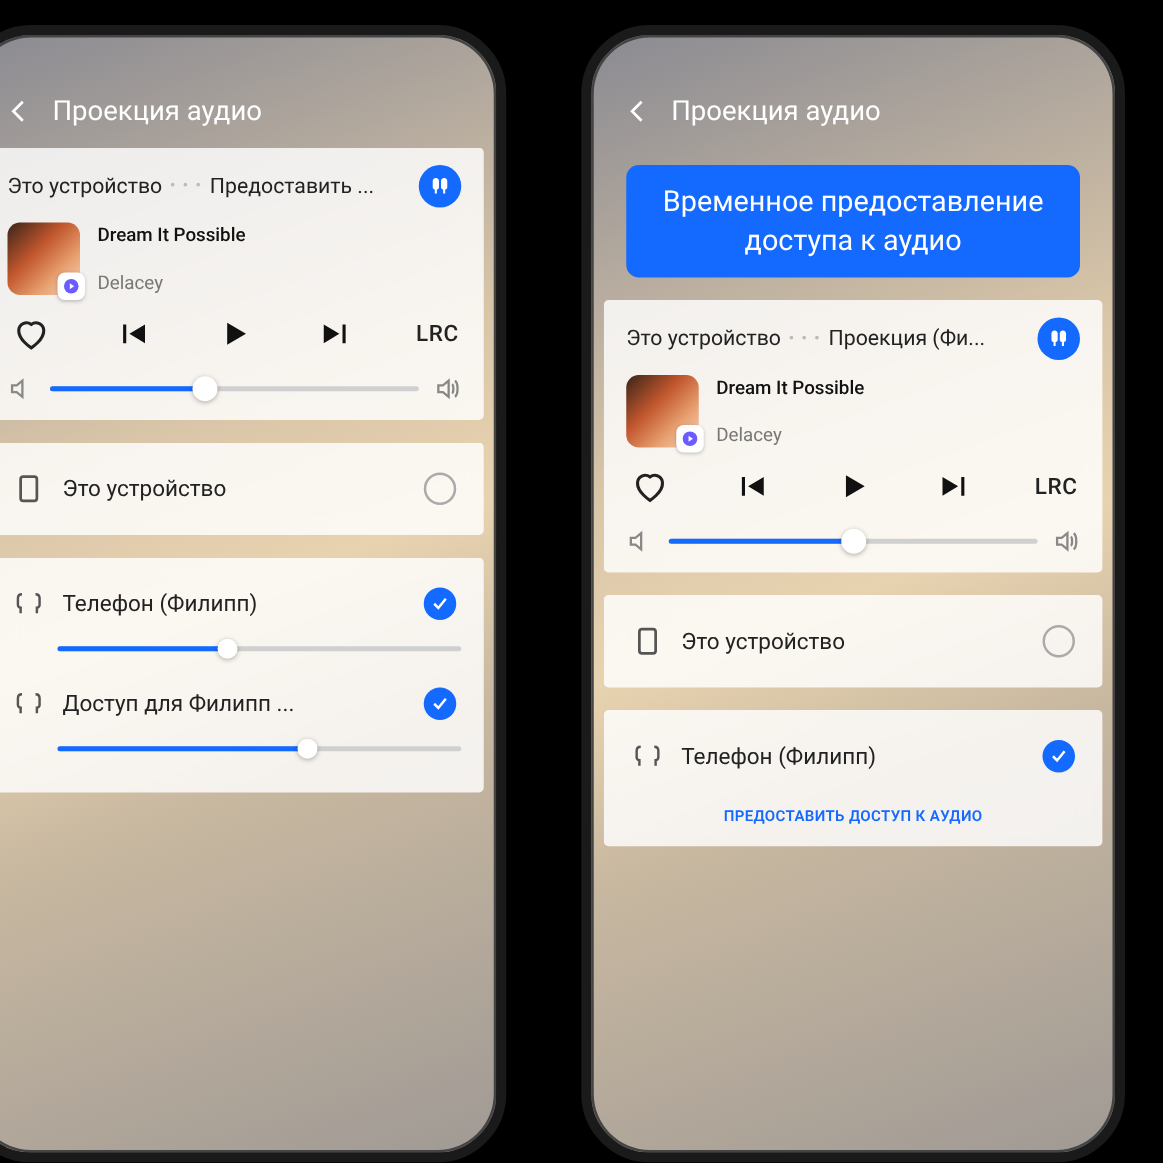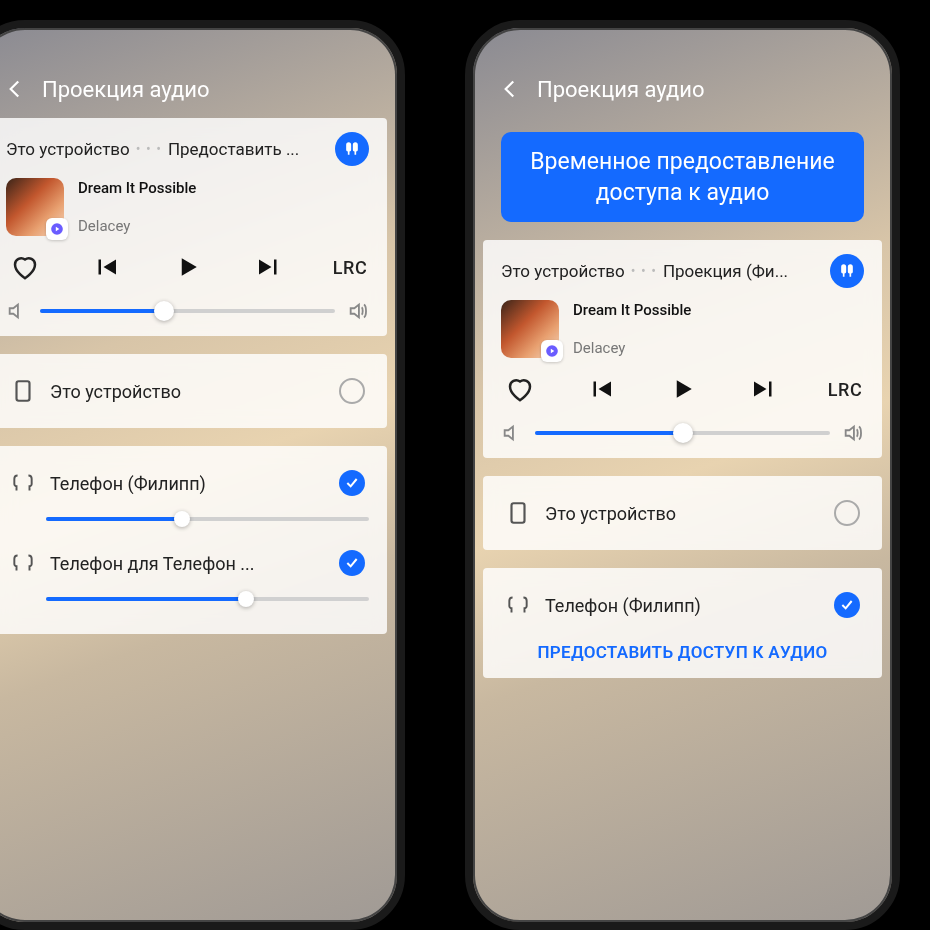--- a/index.html
+++ b/index.html
@@ -83,21 +83,21 @@
   .dev-label { font-size: 18px; color:#222; flex:1; white-space:nowrap; overflow:hidden; text-overflow:ellipsis; }
   .radio { width:26px; height:26px; border:2.5px solid #aaa; border-radius:50%; flex-shrink:0; }
   .check { width:26px; height:26px; border-radius:50%; background:#146aff; display:flex; align-items:center; justify-content:center; flex-shrink:0;}
   .check svg { width:16px; height:16px; stroke:#fff; stroke-width:3; fill:none; }
   .dev-with-slider { padding-bottom: 4px; }
   .dev-with-slider .mini { margin: 4px 0 8px 40px; height:18px; position:relative; }
   .dev-with-slider .mini .track-bg{position:absolute;top:50%;left:0;right:0;height:4px;background:#d0d0d0;border-radius:2px;transform:translateY(-50%);}
   .dev-with-slider .mini .fill{position:absolute;top:50%;left:0;height:4px;background:#146aff;border-radius:2px;transform:translateY(-50%);}
   .dev-with-slider .mini .thumb{position:absolute;top:50%;width:16px;height:16px;background:#fff;border-radius:50%;box-shadow:0 1px 4px rgba(0,0,0,.3);transform:translate(-50%,-50%);}
   .big-btn { text-align:center; padding: 14px 0 2px; }
-  .big-btn span { color:#146aff; font-size:17px; font-weight:600; letter-spacing:.3px; }
+  .big-btn span { color:#146aff; font-size:12px; font-weight:600; letter-spacing:.3px; }
   .buds-ico { stroke:#555; stroke-width:1.8; fill:none; }
 </style>
 </head>
 <body>
 
 <div class="phone left">
   <div class="header">
     <svg class="back" viewBox="0 0 24 24" fill="none" stroke="#fff" stroke-width="2">
         <path d="M15 5l-7 7 7 7"></path>
       </svg>
@@ -195,21 +195,21 @@
           <div class="track-bg"></div>
           <div class="fill" style="width:42%"></div>
           <div class="thumb" style="left:42%"></div>
         </div>
     </div>
     <div class="dev-with-slider">
       <div class="dev-row">
         <svg class="dev-icon buds-ico" viewBox="0 0 24 24">
             <path d="M7 5c-2 0-3 1-3 3v5c0 1 1 2 2 2v4M17 5c2 0 3 1 3 3v5c0 1-1 2-2 2v4"></path>
           </svg>
-        <div class="dev-label">Телефон для Телефон ...</div>
+        <div class="dev-label">Доступ для Филипп ...</div>
         <div class="check">
             <svg viewBox="0 0 24 24">
               <path d="M5 12l5 5 9-11"></path>
             </svg>
           </div>
       </div>
       <div class="mini">
           <div class="track-bg"></div>
           <div class="fill" style="width:62%"></div>
           <div class="thumb" style="left:62%"></div>

